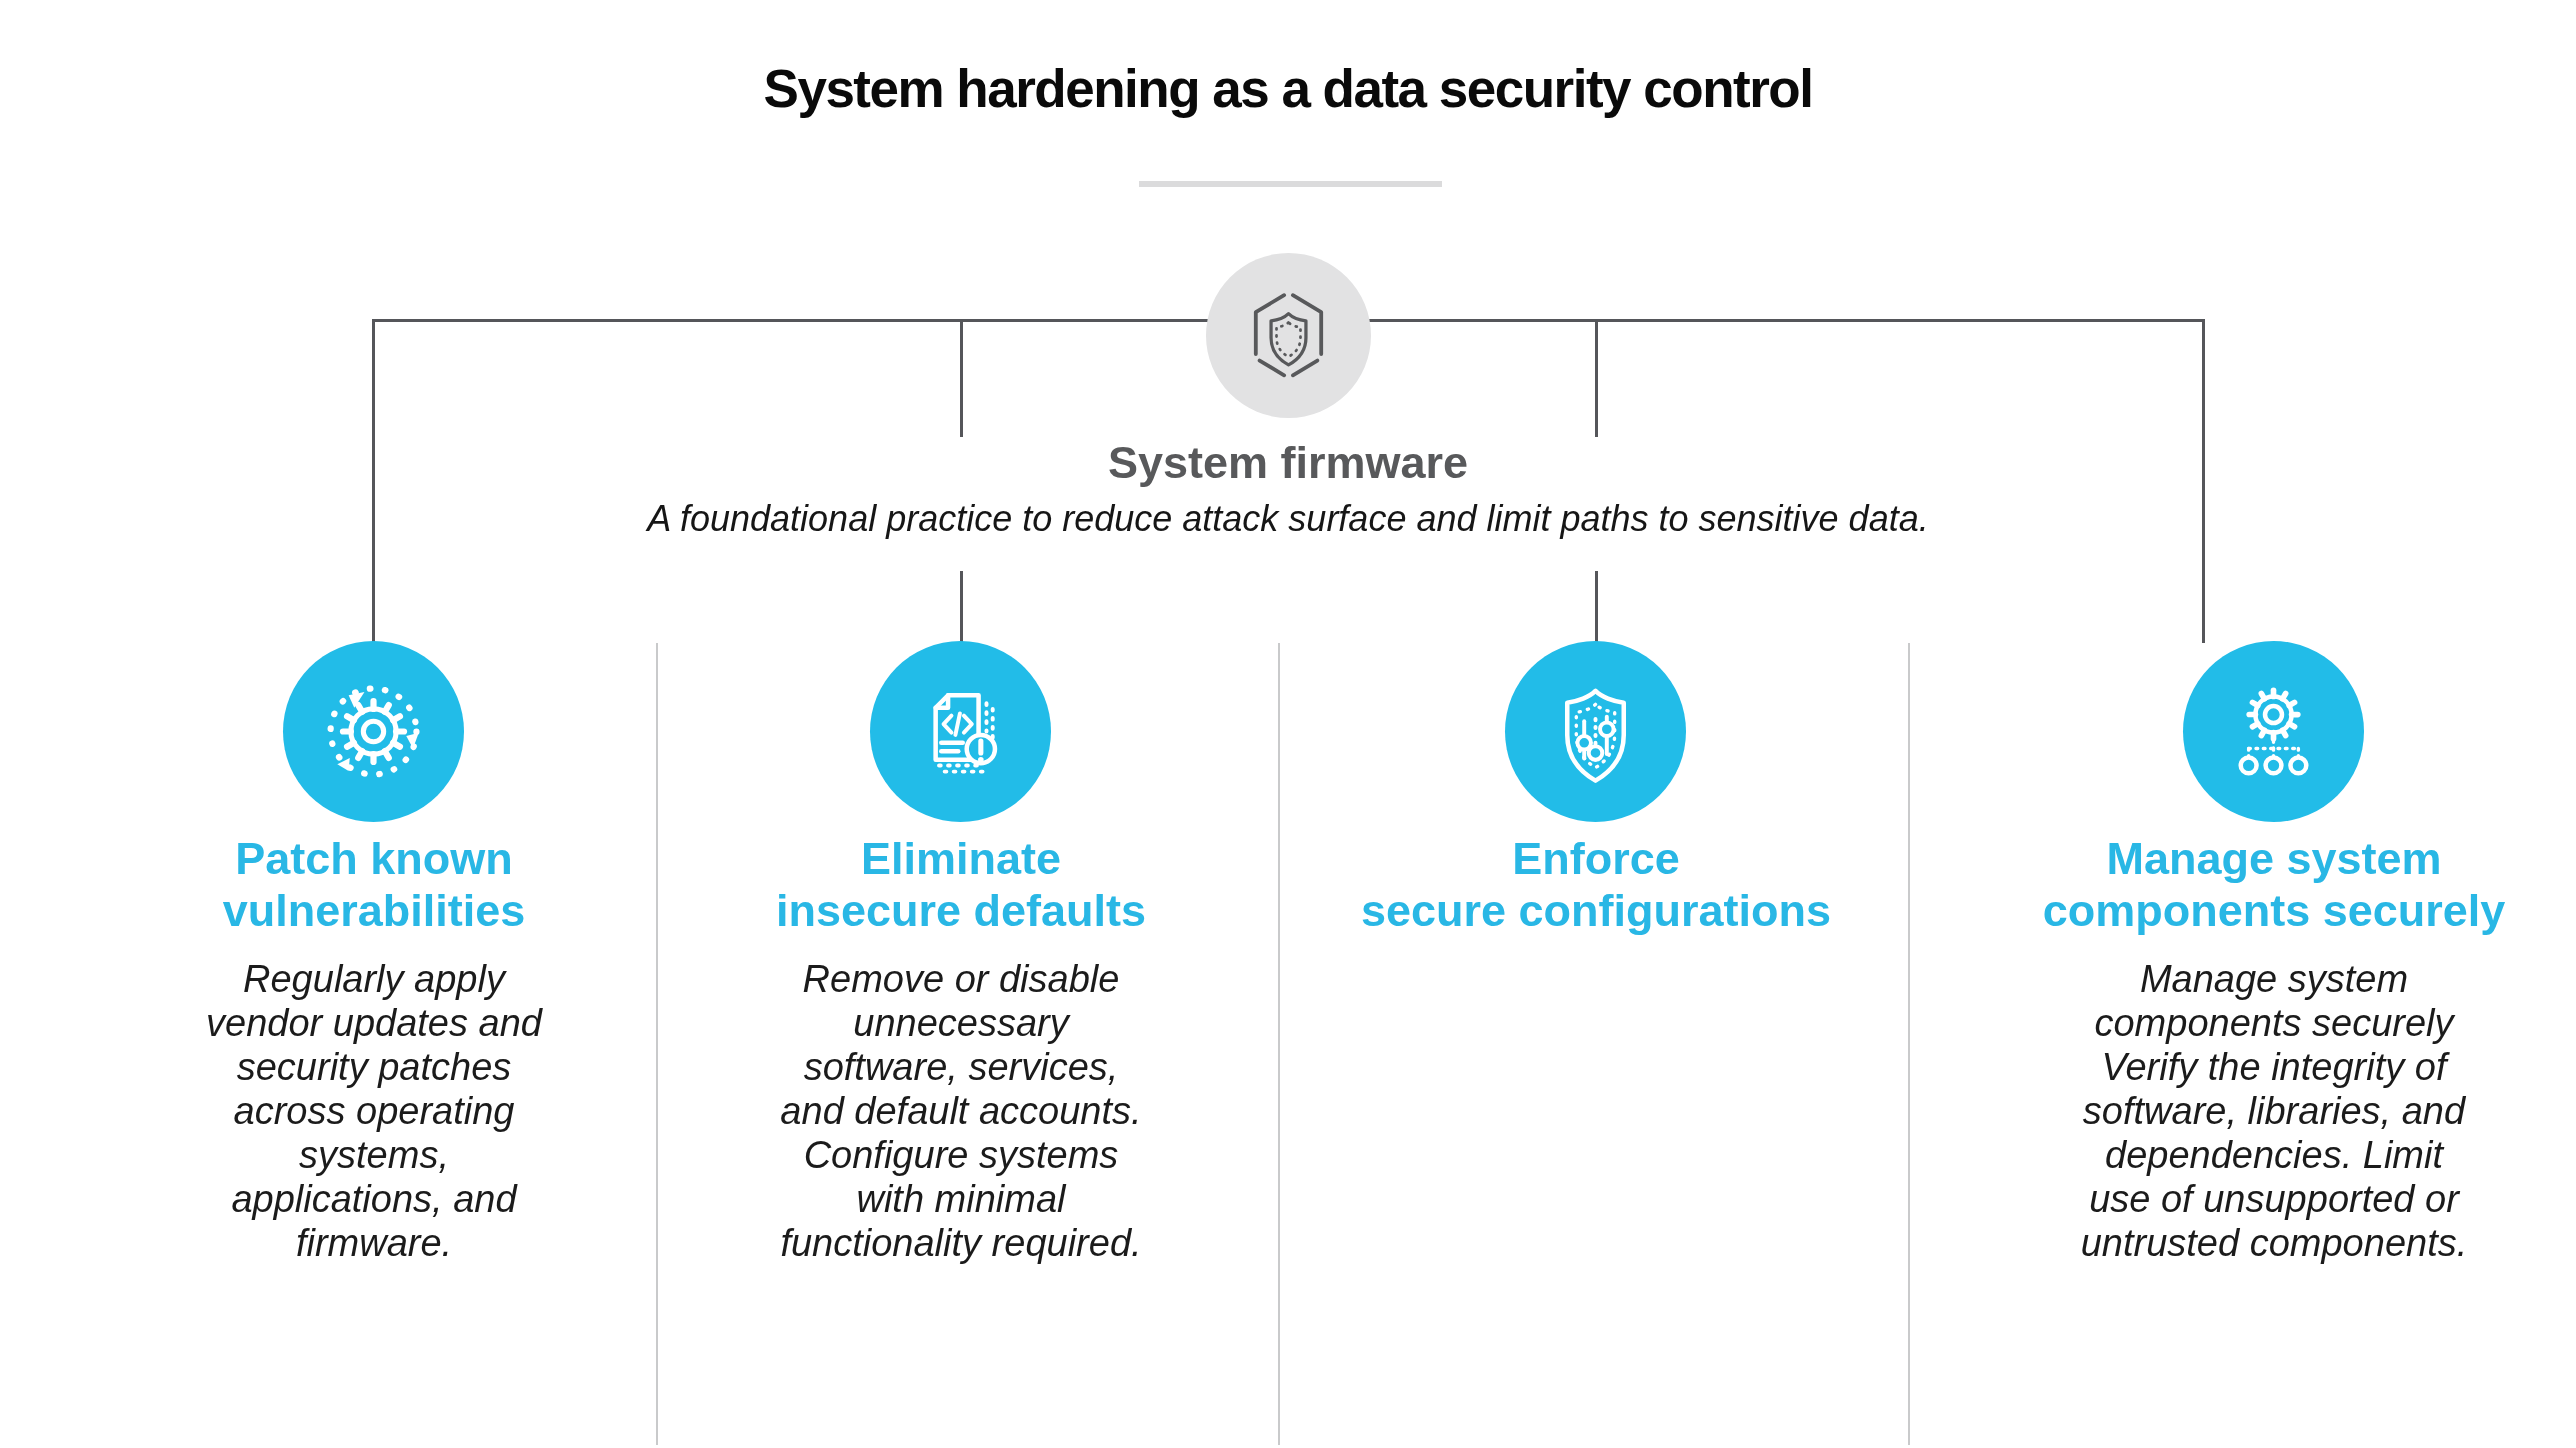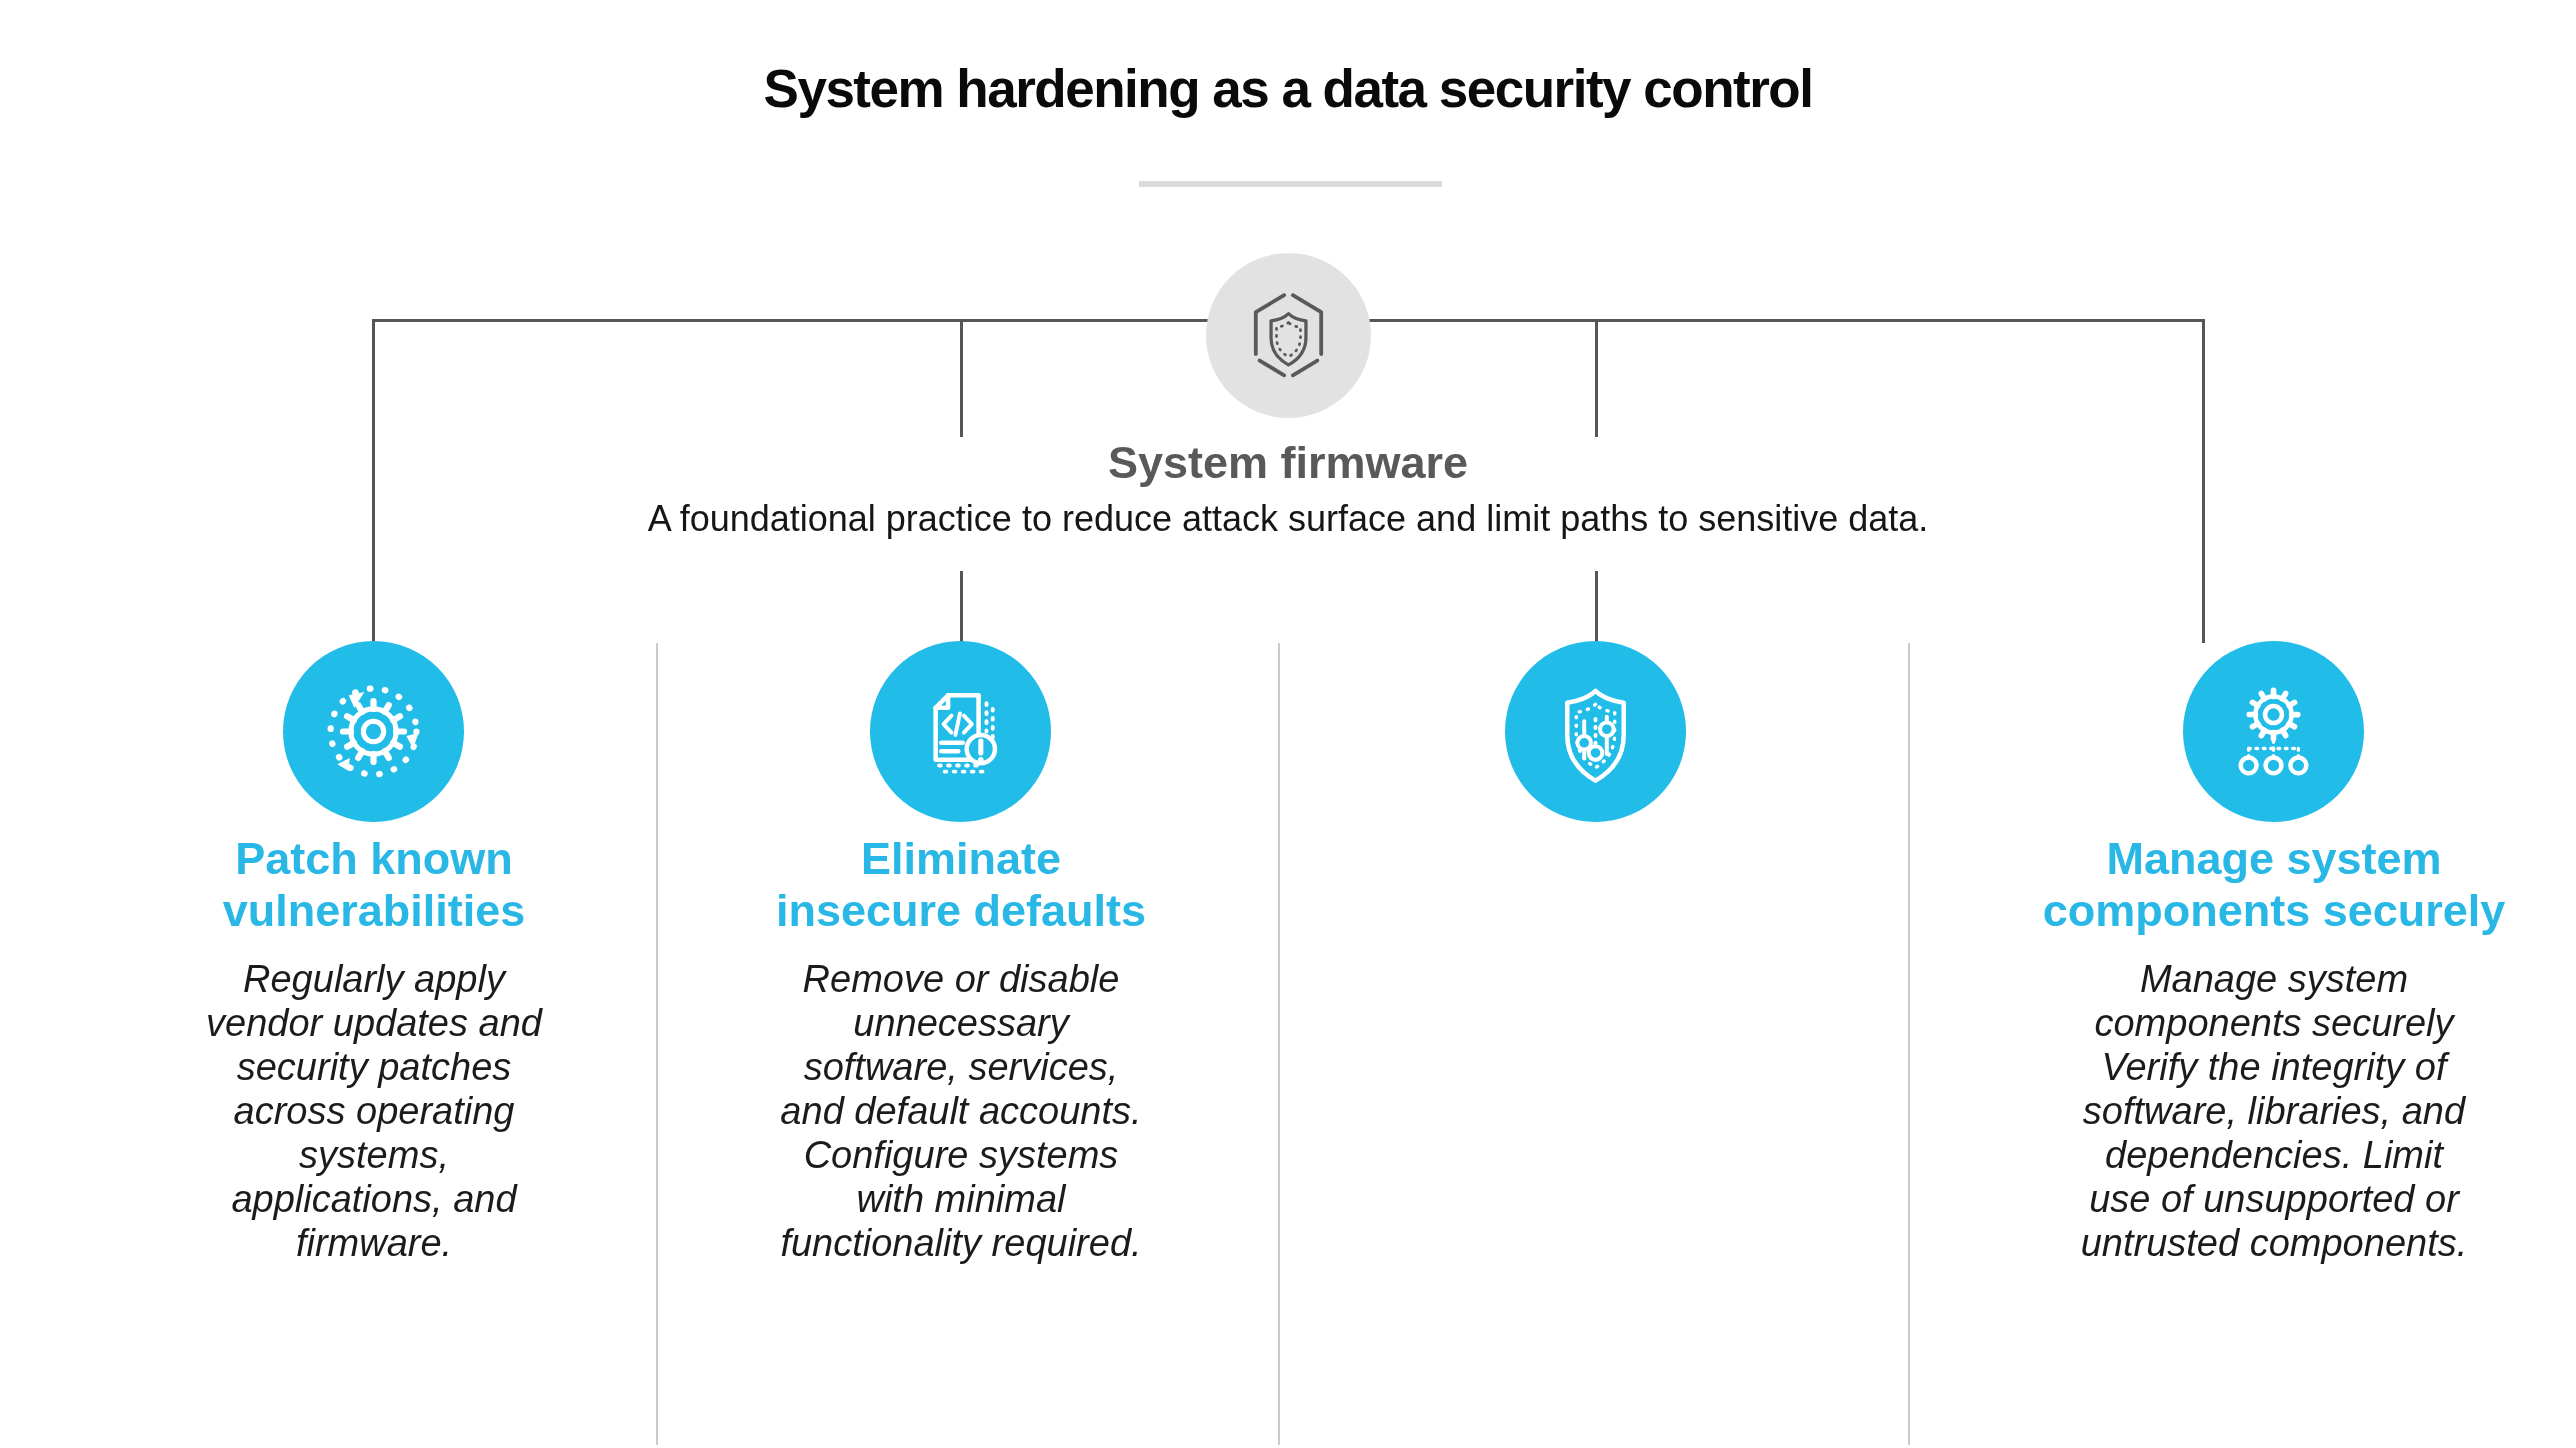--- a/index.html
+++ b/index.html
@@ -41,21 +41,21 @@
     position:absolute;left:1206px;top:253px;width:165px;height:165px;
     border-radius:50%;background:#e2e2e3;
     display:flex;align-items:center;justify-content:center;
   }
   .hub-title{
     position:absolute;left:0;top:437px;width:2576px;
     text-align:center;font-size:45px;font-weight:700;color:#58595b;
   }
   .hub-subtitle{
     position:absolute;left:0;top:498px;width:2576px;
-    text-align:center;font-size:36px;color:#161616;
+    text-align:center;font-size:36px;font-style:italic;color:#161616;
   }
   
   .column{position:absolute;top:641px;width:618px;height:804px;}
   .col1{left:65px;} .col2{left:652px;} .col3{left:1287px;} .col4{left:1965px;}
   .icon-circle{
     position:absolute;left:218px;top:0;width:181px;height:181px;
     border-radius:50%;background:#22bce8;
     display:flex;align-items:center;justify-content:center;
   }
   .col-heading{
@@ -188,20 +188,22 @@
         <path class="wicon" stroke-width="8" d="M100,28 C90,39 68,47 50,49 L50,106 C50,147 74,172 100,187 C126,172 150,147 150,106 L150,49 C132,47 110,39 100,28 Z"></path>
         <path class="wicon" stroke-width="6" stroke-dasharray="2 13" d="M100,52 C93,59 78,65 66,66 L66,104 C66,135 82,153 100,164 C118,153 134,135 134,104 L134,66 C122,65 107,59 100,52 Z"></path>
         <line class="wicon" stroke-width="7" x1="80" y1="82" x2="80" y2="148"></line>
         <line class="wicon" stroke-width="7" stroke-dasharray="2 12" x1="100" y1="78" x2="100" y2="156"></line>
         <line class="wicon" stroke-width="7" x1="120" y1="74" x2="120" y2="140"></line>
         <circle class="wicon knob" stroke-width="7" cx="80" cy="120" r="12"></circle>
         <circle class="wicon knob" stroke-width="7" cx="100" cy="138" r="12"></circle>
         <circle class="wicon knob" stroke-width="7" cx="120" cy="96" r="12"></circle>
       </svg>
     </div>
+    <div class="col-heading">Enforce
+secure configurations</div>
   </div>
 
   <div class="column col4">
     <div class="icon-circle">
       <svg width="113" height="113" viewBox="0 0 200 200">
         <circle class="wicon" stroke-width="8" cx="100" cy="70" r="32"></circle>
         <circle class="wicon" stroke-width="8" cx="100" cy="70" r="15"></circle>
         <g class="wicon" stroke-width="10">
           <line x1="100" y1="38" x2="100" y2="27" transform="rotate(0,100,70)"></line>
           <line x1="100" y1="38" x2="100" y2="27" transform="rotate(30,100,70)"></line>

